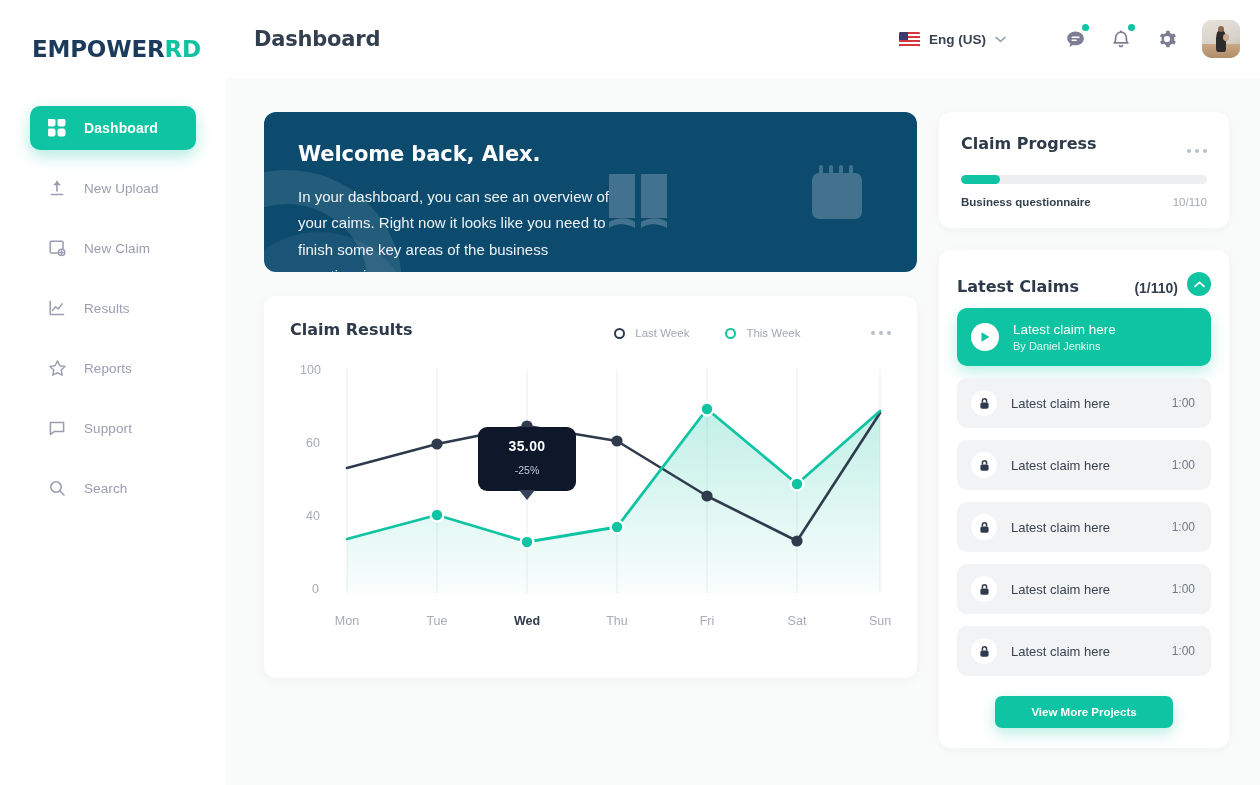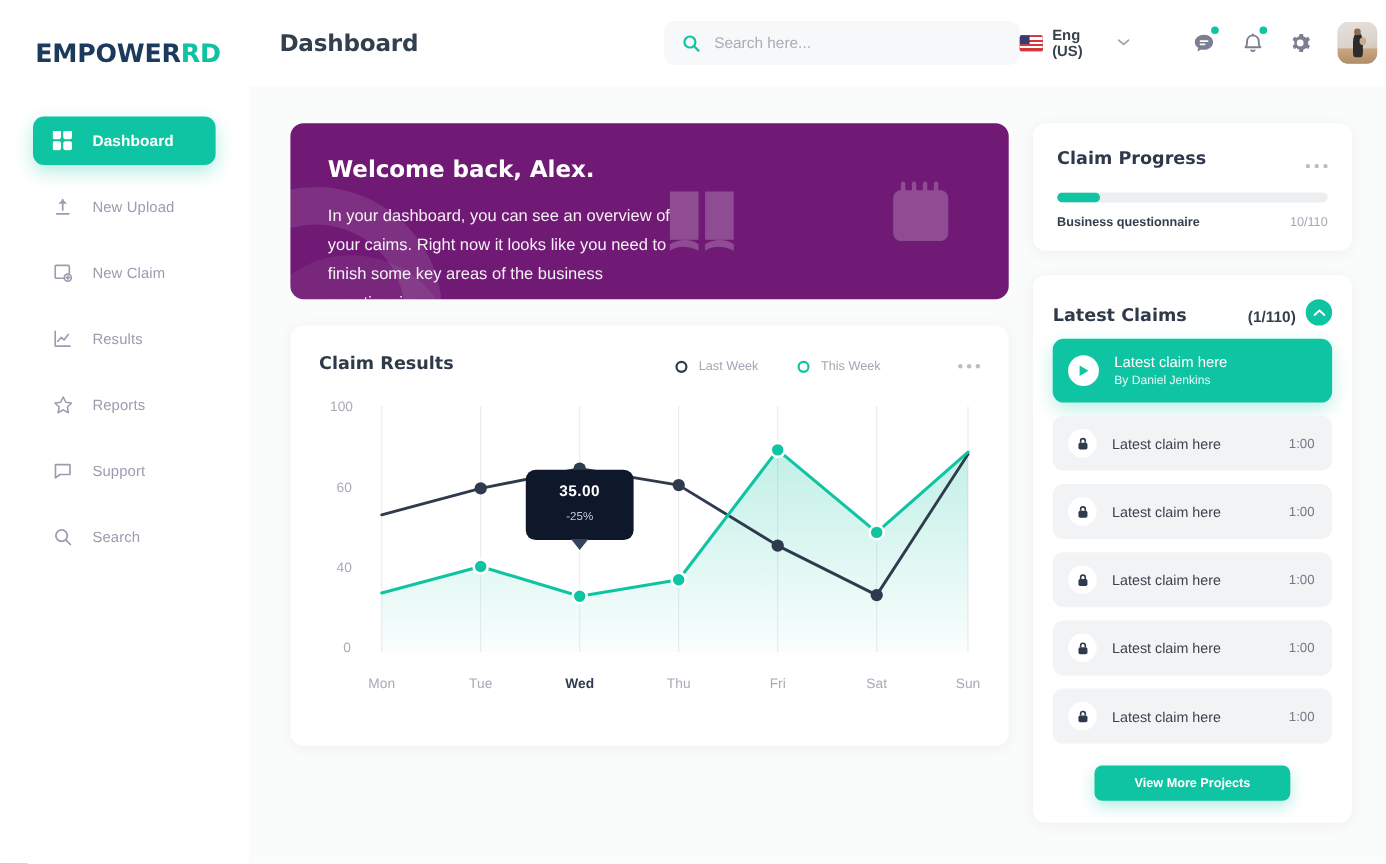--- a/index.html
+++ b/index.html
@@ -191,21 +191,21 @@
     align-items: flex-start;
   }
   .col-left { width: 653px; flex: 0 0 653px; }
   .col-right { width: 290px; flex: 0 0 290px; }
 
   
   .welcome {
     position: relative;
     height: 160px;
     border-radius: 12px;
-    background: #701a75;
+    background: #0c4a6e;
     overflow: hidden;
     padding: 30px 34px;
     color: #ffffff;
   }
   .welcome-deco-arc {
     position: absolute; left: -92px; bottom: -128px;
     width: 230px; height: 230px;
     border-radius: 50%;
     border: 34px solid rgba(255,255,255,0.10);
   }
@@ -459,29 +459,20 @@
       </div>
 
     </nav>
   </aside>
 
   <div class="main">
 
     <header class="topbar">
       <div class="page-title">Dashboard</div>
 
-      <div class="search-wrap">
-        <span class="search-icon">
-          <svg width="17" height="17" viewBox="0 0 17 17" fill="none" stroke="#0fc4a2" stroke-width="2" stroke-linecap="round">
-              <circle cx="7.2" cy="7.2" r="5"></circle>
-              <path d="M11 11l4 4"></path>
-            </svg>
-        </span>
-        <input class="search-input" placeholder="Search here..." style="">
-      </div>
 
       <div class="topbar-right">
 
         <div class="lang">
           <span class="flag">
             <span class="stripes"></span>
               <span class="canton"></span>
           </span>
           <span>Eng (US)</span>
           <span class="chev">

